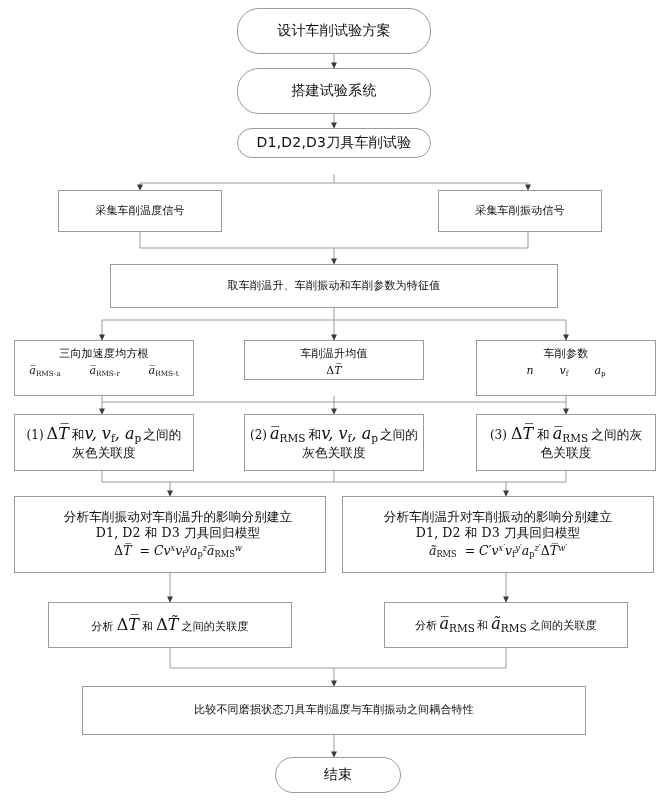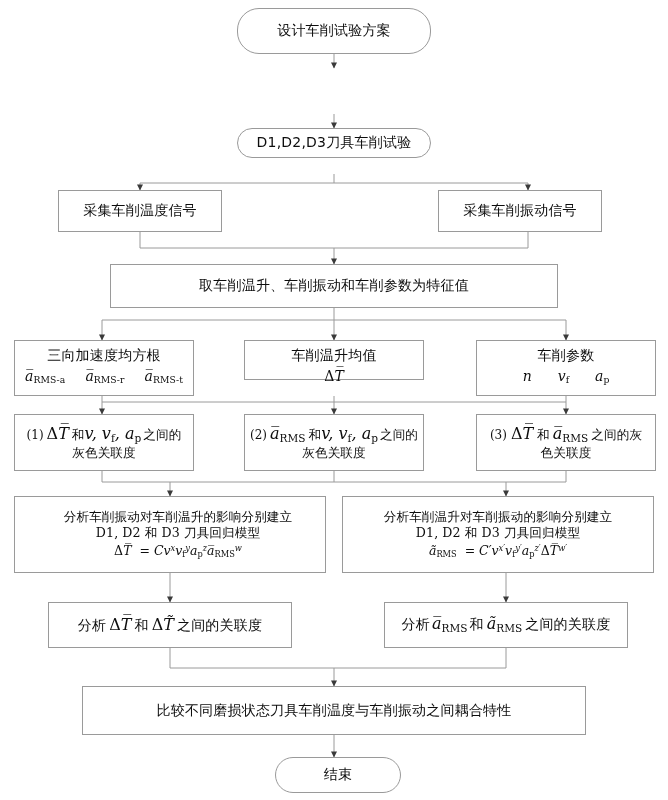--- a/index.html
+++ b/index.html
@@ -38,35 +38,35 @@
     align-items: center;
     justify-content: center;
     text-align: center;
     line-height: 1.28;
     color: #0d0d0d;
   }
   .node.rounded {
     border-radius: 22px;
   }
   .line1 {
-    font-size: 14px;
+    font-size: 11px;
     letter-spacing: 0.2px;
     white-space: nowrap;
   }
   .line-sm {
     font-size: 12.6px;
     letter-spacing: 0.1px;
   }
   .big {
     font-size: 14px;
   }
   .mathrow {
     margin-top: 3px;
     font-family: "DejaVu Serif", "Liberation Serif", serif;
-    font-size: 14px;
+    font-size: 11px;
     display: flex;
     justify-content: center;
     align-items: baseline;
     gap: 0;
     width: 100%;
   }
   .mathrow.spread {
     justify-content: space-around;
   }
   .mth {
@@ -168,20 +168,23 @@
       <path d="M334,668 L334,686" marker-end="url(#arr)"></path>
 
       <path d="M334,735 L334,757" marker-end="url(#arr)"></path>
     </g>
   </svg>
 
   <div class="node rounded" style="left:237px; top:8px; width:194px; height:46px;">
     <div class="line1 big">设计车削试验方案</div>
   </div>
 
+  <div class="node rounded" style="left:237px; top:68px; width:194px; height:46px;">
+    <div class="line1 big">搭建试验系统</div>
+  </div>
 
   <div class="node rounded" style="left:237px; top:128px; width:194px; height:30px;">
     <div class="line1 big">D1,D2,D3刀具车削试验</div>
   </div>
 
   <div class="node" style="left:58px; top:190px; width:164px; height:42px;">
     <div class="line1">采集车削温度信号</div>
   </div>
 
   <div class="node" style="left:110px; top:264px; width:448px; height:44px;">

